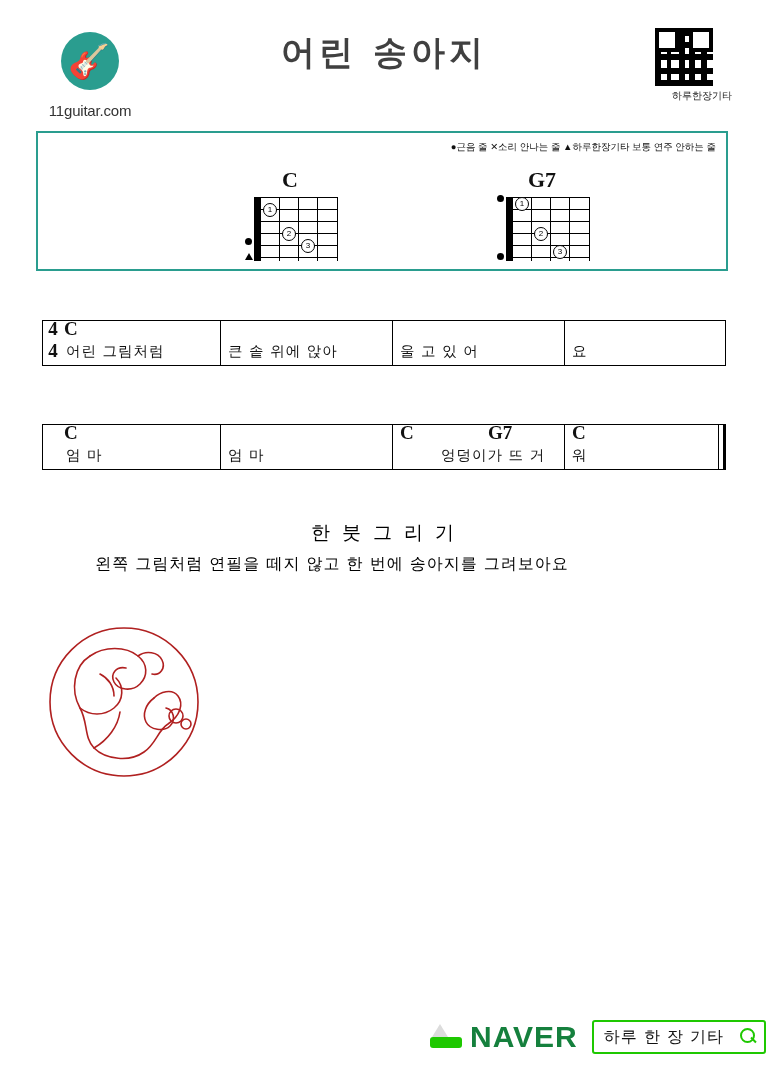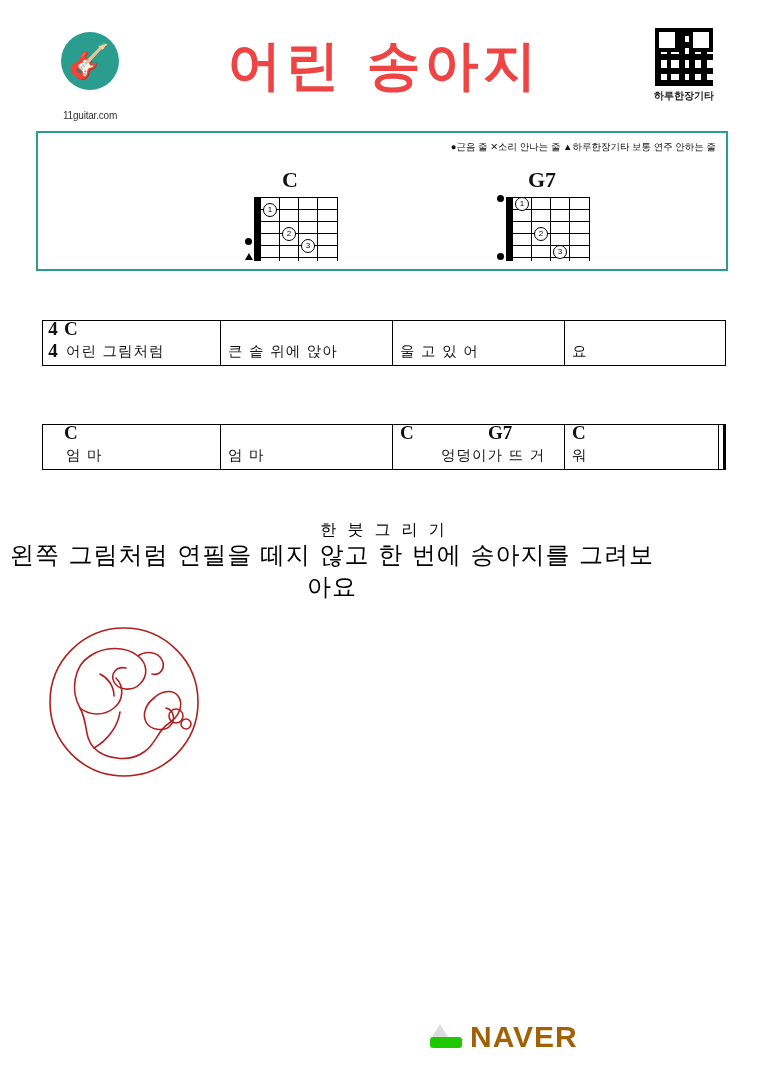--- a/index.html
+++ b/index.html
@@ -40,46 +40,45 @@
   .logo-circle .uke {
     position: absolute;
     left: 50%;
     top: 50%;
     transform: translate(-50%, -50%);
     font-size: 34px;
     color: #ffffff;
     line-height: 1;
   }
   .logo-text {
-    margin-top: 20px;
-    font-size: 10px;
+    margin-top: 12px;
+    font-size: 15px;
     color: #333333;
     letter-spacing: -0.2px;
   }
 
   .doc-title {
     position: absolute;
     left: 0;
     top: 30px;
     width: 768px;
     text-align: center;
-    font-size: 54px;
+    font-size: 34px;
     font-weight: bold;
     letter-spacing: 4px;
-    color: #ef4444;
+    color: #404040;
     font-family: "DejaVu Sans", sans-serif;
   }
 
   .qr-wrap {
     position: absolute;
     right: 36px;
     top: 28px;
     width: 96px;
-    text-align: center;
-    font-weight: bold;
+    text-align: right;
   }
   .qr-box {
     width: 58px;
     height: 58px;
     margin: 0 auto;
     background:
       linear-gradient(90deg,#000 0 6px,transparent 6px 12px,#000 12px 16px,transparent 16px 24px,#000 24px 30px,transparent 30px 34px,#000 34px 40px,transparent 40px 46px,#000 46px 52px,transparent 52px 58px),
       linear-gradient(0deg,#000 0 6px,transparent 6px 12px,#000 12px 18px,transparent 18px 26px,#000 26px 32px,transparent 32px 38px,#000 38px 44px,transparent 44px 50px,#000 50px 58px);
     background-blend-mode: multiply;
     position: relative;
@@ -255,32 +254,32 @@
   .timesig .num { position: absolute; left: 0; top: 0; width: 22px; }
   .timesig .den { position: absolute; left: 0; top: 22px; width: 22px; }
 
   
   .activity-title {
     position: absolute;
     left: 0;
     top: 520px;
     width: 768px;
     text-align: center;
-    font-size: 16px;
+    font-size: 19px;
     letter-spacing: 3px;
     font-family: "DejaVu Sans", sans-serif;
     color: #000;
   }
   .activity-desc {
     position: absolute;
     left: 0;
-    top: 539px;
+    top: 554px;
     width: 664px;
     text-align: center;
-    font-size: 24px;
+    font-size: 16px;
     letter-spacing: 1px;
     font-family: "DejaVu Sans", sans-serif;
     color: #000;
   }
   .drawing {
     position: absolute;
     left: 34px;
     top: 612px;
     width: 180px;
     height: 180px;
@@ -318,21 +317,21 @@
   .naver-icon .base {
     position: absolute;
     left: 0; top: 15px;
     width: 32px; height: 11px;
     background: #1ec800;
     border-radius: 3px;
   }
   .naver-text {
     font-size: 30px;
     font-weight: bold;
-    color: #a16207;
+    color: #15803d;
     letter-spacing: 1px;
     font-family: "Liberation Sans", sans-serif;
   }
   .search-pill {
     margin-left: 14px;
     border: 2px solid #1ec800;
     border-radius: 3px;
     height: 30px;
     display: flex;
     align-items: center;
@@ -498,16 +497,23 @@
     </svg>
   </div>
 
   <div class="footer">
     <div class="naver-wrap">
       <div class="naver-icon">
         <div class="hat"></div>
         <div class="base"></div>
       </div>
       <div class="naver-text">NAVER</div>
+      <div class="search-pill">
+        <span class="kw">하루 한 장 기타</span>
+        <span class="mag">
+          <span class="ring"></span>
+          <span class="handle"></span>
+        </span>
+      </div>
     </div>
   </div>
 
 </div>
 
 </body></html>

